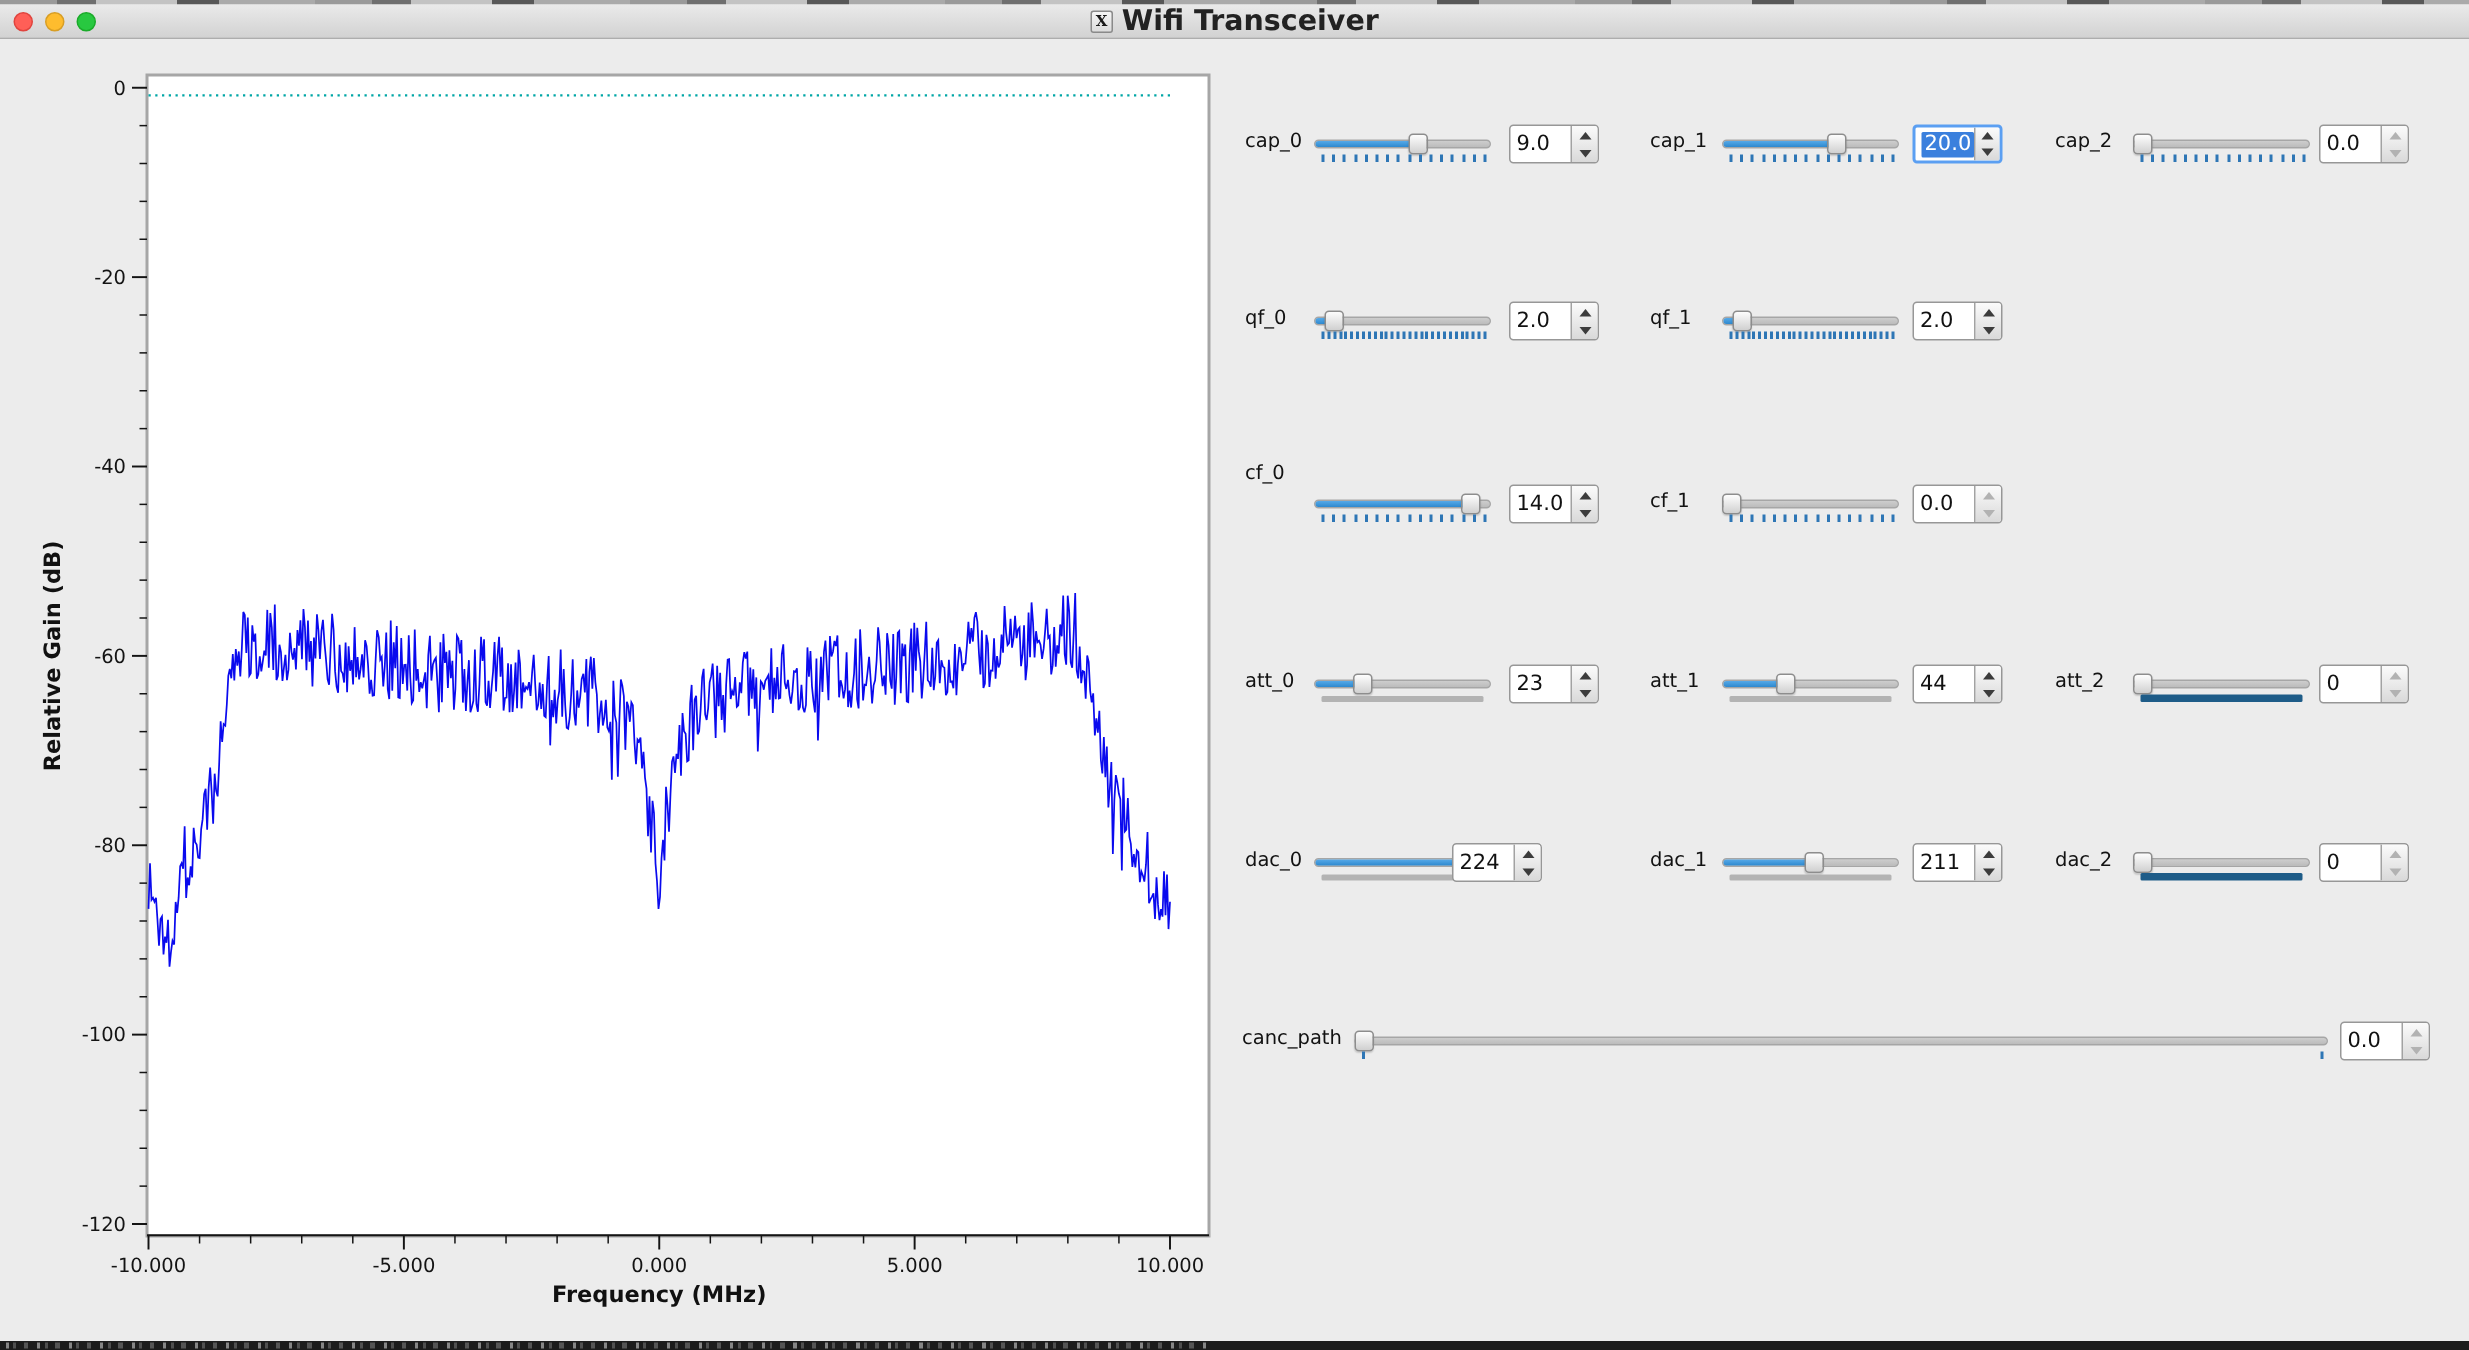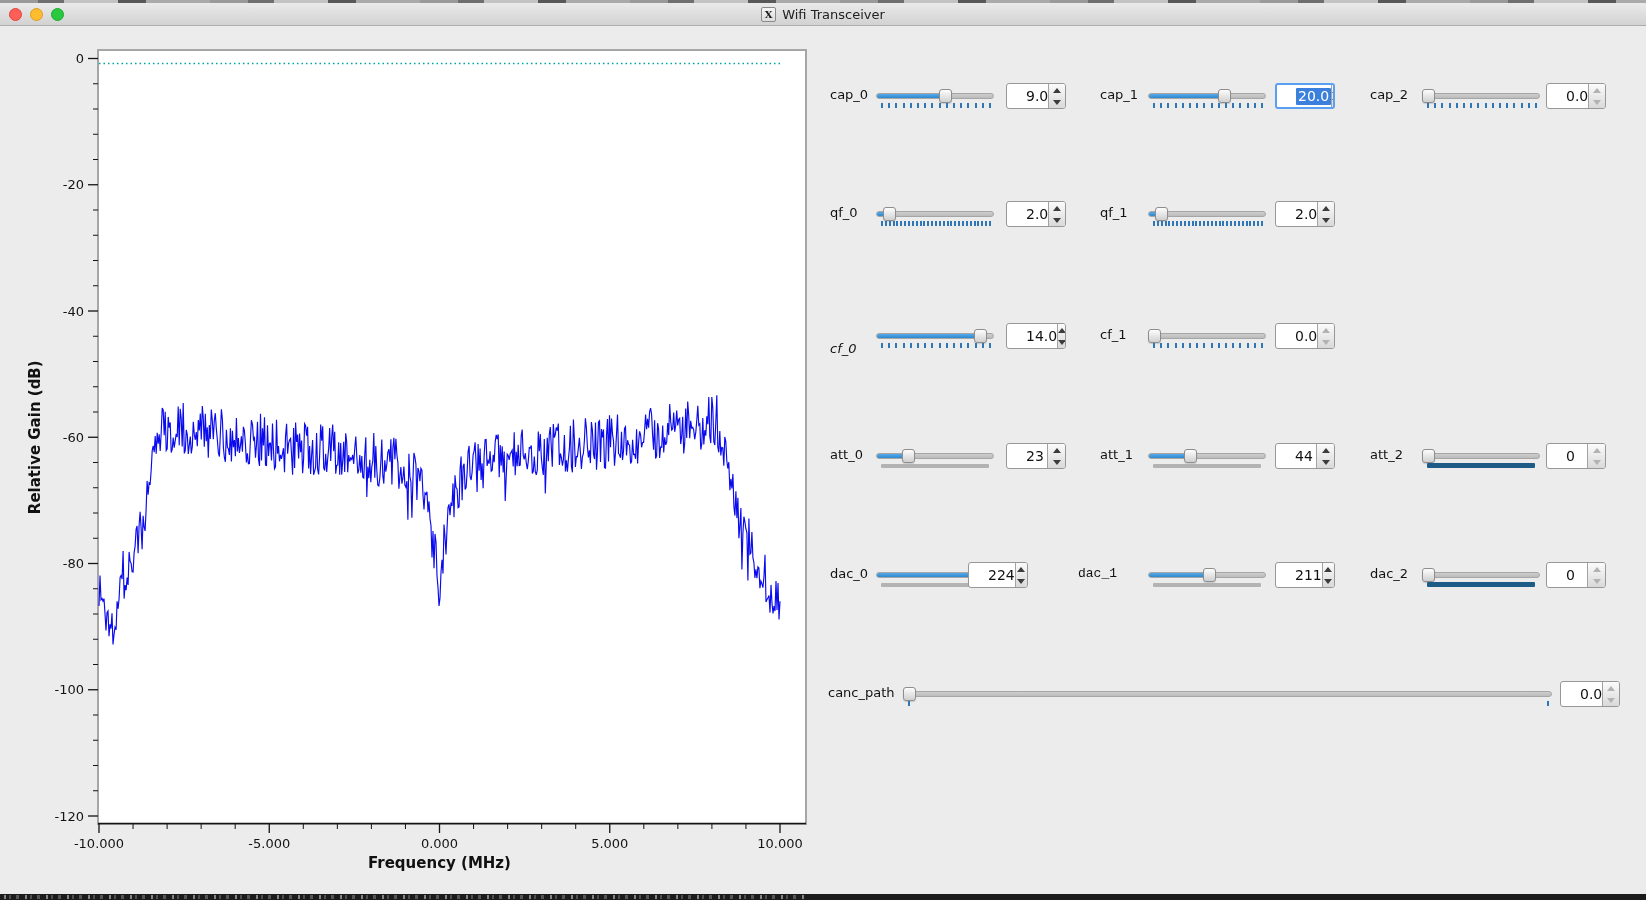--- a/index.html
+++ b/index.html
@@ -33,21 +33,21 @@
   .title-wrap{
     position:absolute;left:0;top:0;width:100%;height:22px;
     display:flex;align-items:center;justify-content:center;gap:6px;
   }
   .x11-icon{
     width:15px;height:15px;background:linear-gradient(#f5f5f5,#dcdcdc);
     border:1px solid #8a8a8a;border-radius:2px;box-sizing:border-box;
     display:flex;align-items:center;justify-content:center;
     font:bold 10px "DejaVu Serif","Liberation Serif",serif;color:#1a1a1a;
   }
-  .title-text{font-size:13px;font-weight:normal;color:#222;}
+  .title-text{font-size:19px;font-weight:bold;color:#222;}
   
   .ctl-label{position:absolute;font-size:13px;color:#121212;white-space:nowrap;}
   .slider{position:absolute;}
   .groove{
     position:absolute;left:0;height:6px;width:100%;box-sizing:border-box;
     background:linear-gradient(#cdcdcd,#bcbcbc);
     border:1px solid #a6a6a6;border-radius:3px;
   }
   .fill{
     position:absolute;left:0;top:0;height:100%;
@@ -59,21 +59,21 @@
     border:1px solid #8d8d8d;box-shadow:0 1px 1px rgba(0,0,0,.15);
   }
   .tickdash{position:absolute;width:2px;height:5px;background:#2e76b5;}
   .tickbar{position:absolute;border-radius:1px;}
   .spin{
     position:absolute;height:26px;box-sizing:border-box;background:#fff;
     border:1px solid #979797;border-radius:3px;display:flex;overflow:hidden;
   }
   .spin.focused{border:2px solid #5b9ff2;}
   .spin-val{
-    flex:1;display:flex;align-items:center;padding-left:19px;
+    flex:1;display:flex;align-items:center;padding-left:4px;
     font-size:14px;color:#111;white-space:nowrap;
   }
   .spin-val .txt{display:inline-block;line-height:17px;}
   .spin-val.selected .txt{background:#3b80dd;color:#fff;padding:0 2px;border-radius:1px;}
   .spin-btns{
     width:17px;border-left:1px solid #a2a2a2;
     background:linear-gradient(#fbfbfb,#d9d9d9);
     display:flex;flex-direction:column;
   }
   .spin-btn{flex:1;display:flex;align-items:center;justify-content:center;}
@@ -392,21 +392,21 @@
         <div class="spin-btn">
             <i class="tri-up"></i>
           </div>
         <div class="spin-btn">
             <i class="tri-down"></i>
           </div>
       </div>
     </div>
   </div>
     <div>
-    <span class="ctl-label" style="left: 830px; top: 341px; font-style: italic;">cf_0</span>
+    <span class="ctl-label" style="left: 830px; top: 308px;">cf_0</span>
     <div class="slider" style="left: 876px; top: 328px; width: 118px; height: 24px;">
       <div class="groove" style="top: 5px;">
         <div class="fill" style="width: 104.965px;"></div>
       </div>
       <div class="handle" style="left: 97.965px; top: 1px;"></div>
       <div class="ticks">
           <span class="tickdash" style="left: 5px; top: 15px;"></span>
           <span class="tickdash" style="left: 12.2px; top: 15px;"></span>
           <span class="tickdash" style="left: 19.4px; top: 15px;"></span>
           <span class="tickdash" style="left: 26.6px; top: 15px;"></span>
@@ -572,21 +572,21 @@
         <div class="spin-btn">
             <i class="tri-up"></i>
           </div>
         <div class="spin-btn">
             <i class="tri-down"></i>
           </div>
       </div>
     </div>
   </div>
     <div>
-    <span class="ctl-label" style="left: 1078px; top: 566px; font-family: Liberation Mono, monospace;">dac_1</span>
+    <span class="ctl-label" style="left: 1100px; top: 566px;">dac_1</span>
     <div class="slider" style="left: 1148px; top: 567px; width: 118px; height: 24px;">
       <div class="groove" style="top: 5px;">
         <div class="fill" style="width: 61.81px;"></div>
       </div>
       <div class="handle" style="left: 54.81px; top: 1px;"></div>
       <div class="ticks">
           <div class="tickbar" style="left: 5px; width: 108px; top: 16px; height: 3.5px; background: rgb(179, 179, 179);"></div>
         </div>
     </div>
     <div class="spin" style="left: 1275px; top: 562px; width: 60px;">

